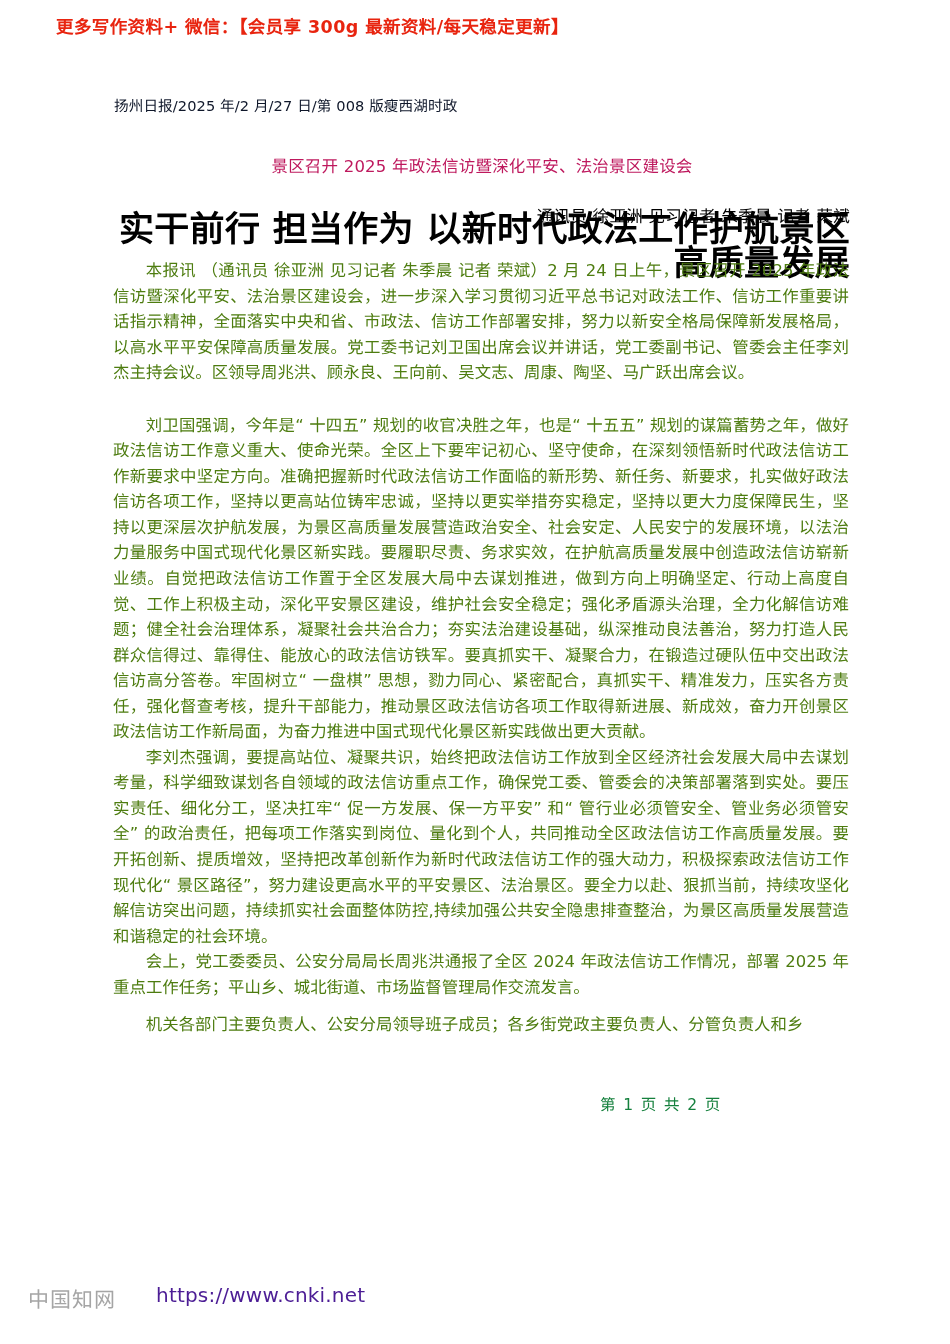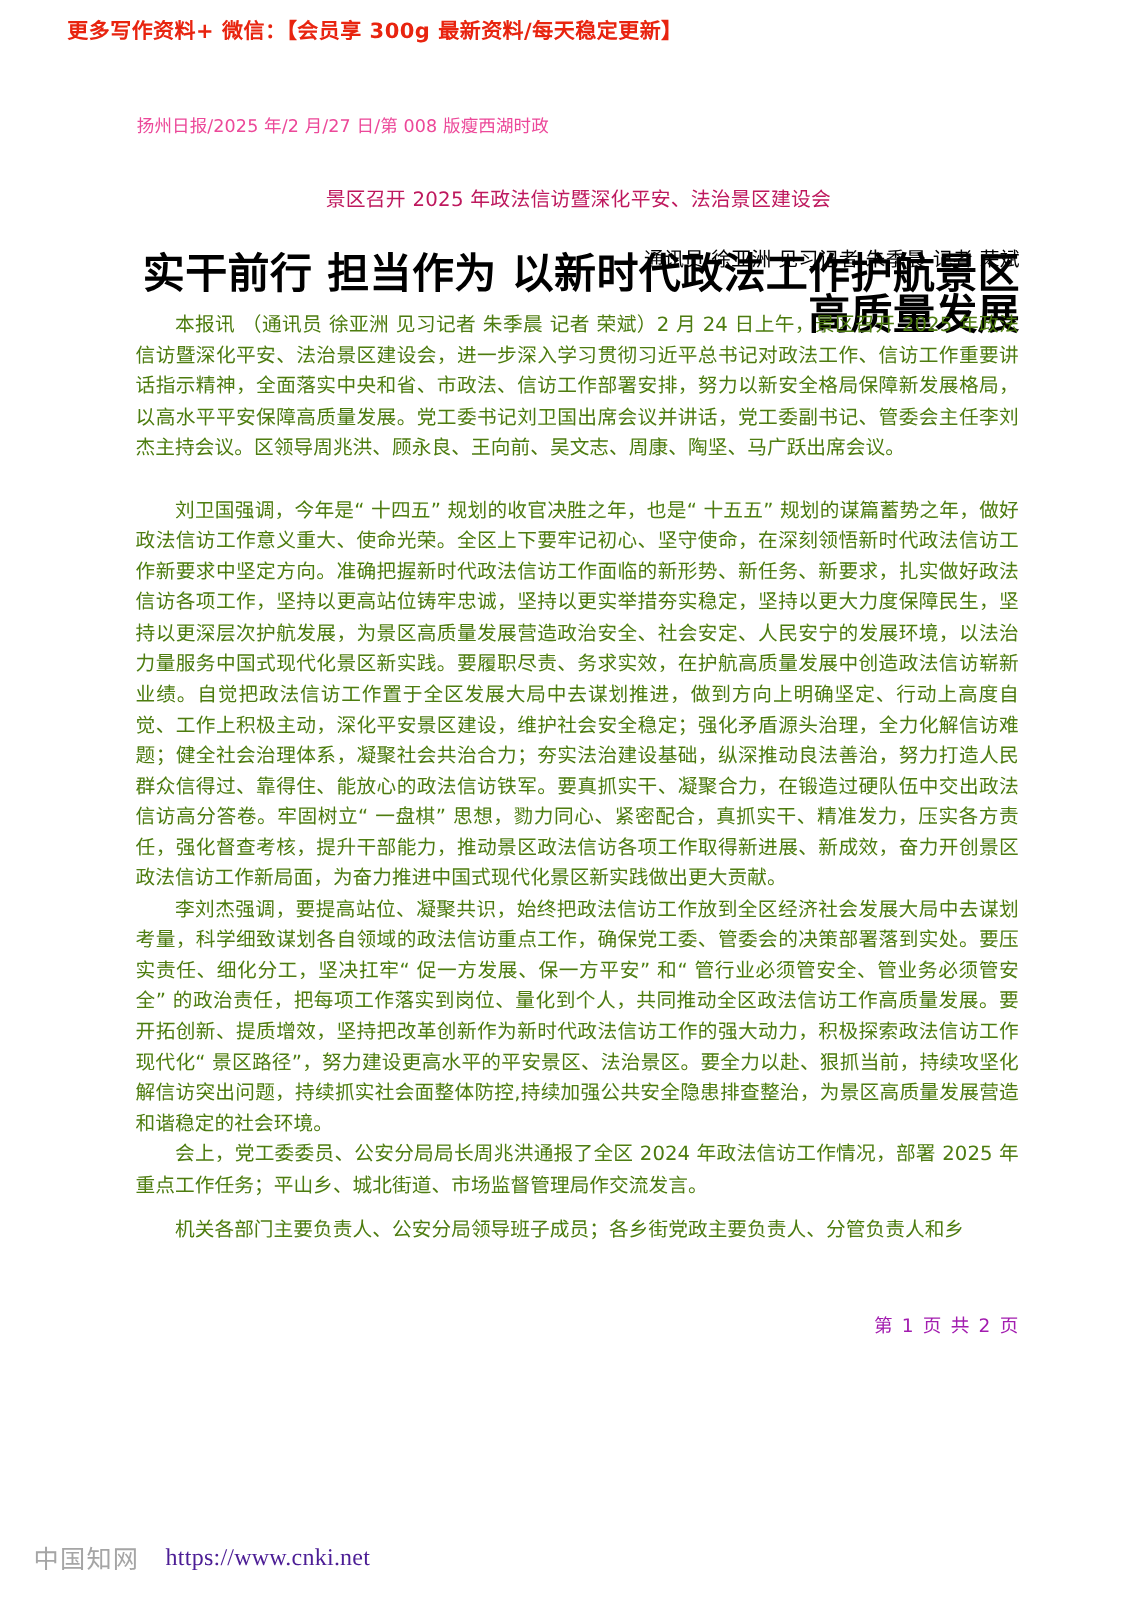--- a/index.html
+++ b/index.html
@@ -40,21 +40,21 @@
     height: 1344px;
   }
 
   .source-line {
     position: absolute;
     top: 95px;
     left: 114px;
     width: 560px;
     font-size: 14.6px;
     line-height: 22px;
-    color: #ec4899;
+    color: #0f172a;
     letter-spacing: 0.1px;
   }
 
   .kicker {
     position: absolute;
     top: 155px;
     left: 114px;
     width: 736px;
     text-align: center;
     font-size: 16.5px;
@@ -116,35 +116,34 @@
     text-overflow: clip;
     margin-top: 12px;
   }
 
   
   .page-number {
     position: absolute;
     top: 1092px;
     left: 600px;
     width: 250px;
-    text-align: right;
+    text-align: left;
     font-size: 15.5px;
     letter-spacing: 1.4px;
-    color: #a21caf;
+    color: #15803d;
   }
 
   .watermark {
     position: absolute;
     top: 1283px;
     left: 28px;
     display: flex;
-    align-items: center;
-    gap: 22px;
+    align-items: flex-start;
+    gap: 40px;
     color: #a7a7a7;
-    font-family: Liberation Serif, serif;
   }
   .watermark .wm-brand {
     font-size: 21px;
     letter-spacing: 1px;
     color: #a5a5a5;
   }
   .watermark .wm-url {
     font-size: 20px;
     letter-spacing: 0.2px;
     color: #4c1d95;

